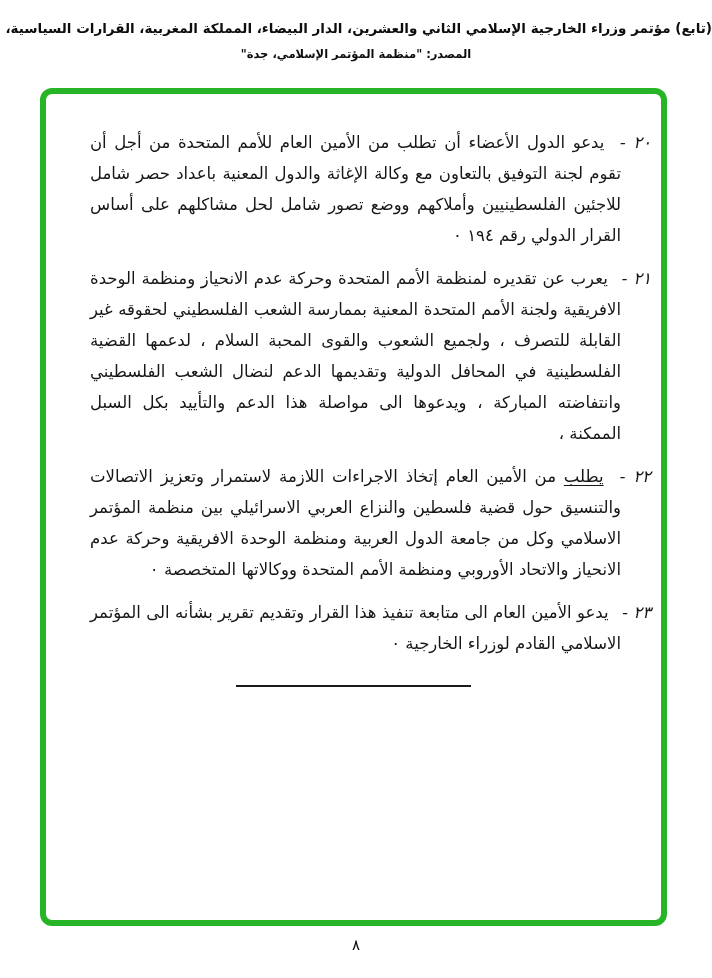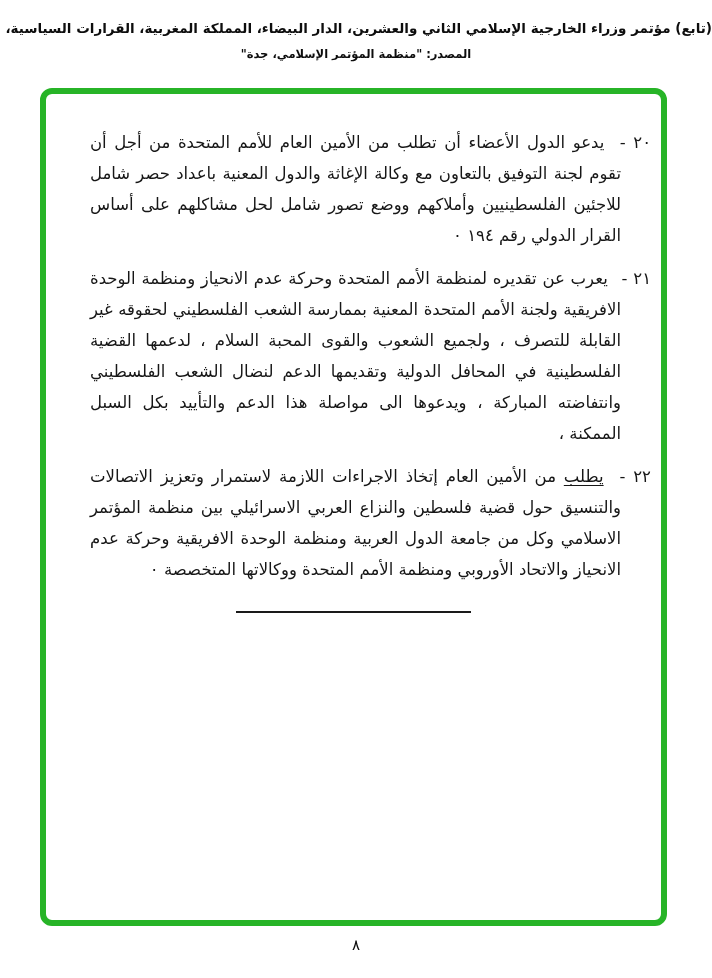--- a/index.html
+++ b/index.html
@@ -48,20 +48,21 @@
     line-height: 31px;
   }
   .para {
     padding-right: 30px;
     text-indent: -30px;
     margin: 0 0 12px 0;
   }
   .num {
     margin-left: 8px;
     white-space: nowrap;
+    font-style: italic;
   }
   .lead {
     font-weight: normal;
   }
   .lead.underlined {
     text-decoration: underline;
     text-underline-offset: 3px;
   }
   .divider {
     width: 235px;
@@ -85,17 +86,18 @@
   <div class="header-line1">(تابع) مؤتمر وزراء الخارجية الإسلامي الثاني والعشرين، الدار البيضاء، المملكة المغربية، القرارات السياسية، القرار الرقم ٢٢/١-س</div>
   <div class="header-line2">المصدر:  "منظمة المؤتمر الإسلامي، جدة"</div>
 </div>
 
 <div class="green-frame" style="border-color: rgb(39, 180, 39);">
   <div class="content">
 
   <div class="para"><span class="num">٢٠ - </span><span class="lead">يدعو</span><span class="ptext"> الدول الأعضاء أن تطلب من الأمين العام للأمم المتحدة من أجل أن تقوم لجنة التوفيق بالتعاون مع وكالة الإغاثة والدول المعنية باعداد حصر شامل للاجئين الفلسطينيين وأملاكهم ووضع تصور شامل لحل مشاكلهم على أساس القرار الدولي رقم ١٩٤ ٠</span></div>
       <div class="para"><span class="num">٢١ - </span><span class="lead">يعرب</span><span class="ptext"> عن تقديره لمنظمة الأمم المتحدة وحركة عدم الانحياز ومنظمة الوحدة الافريقية ولجنة الأمم المتحدة المعنية بممارسة الشعب الفلسطيني لحقوقه غير القابلة للتصرف ، ولجميع الشعوب والقوى المحبة السلام ، لدعمها القضية الفلسطينية في المحافل الدولية وتقديمها الدعم لنضال الشعب الفلسطيني وانتفاضته المباركة ، ويدعوها الى مواصلة هذا الدعم والتأييد بكل السبل الممكنة ،</span></div>
       <div class="para"><span class="num">٢٢ - </span><span class="lead underlined">يطلب</span><span class="ptext"> من الأمين العام إتخاذ الاجراءات اللازمة لاستمرار وتعزيز الاتصالات والتنسيق حول قضية فلسطين والنزاع العربي الاسرائيلي بين منظمة المؤتمر الاسلامي وكل من جامعة الدول العربية ومنظمة الوحدة الافريقية وحركة عدم الانحياز والاتحاد الأوروبي ومنظمة الأمم المتحدة ووكالاتها المتخصصة ٠</span></div>
+      <div class="para"><span class="num">٢٣ - </span><span class="lead">يدعو</span><span class="ptext"> الأمين العام الى متابعة تنفيذ هذا القرار وتقديم تقرير بشأنه الى المؤتمر الاسلامي القادم لوزراء الخارجية ٠</span></div>
     </div>
   <div class="divider"></div>
 </div>
 
 <div class="page-number">٨</div>
 
 </body></html>

